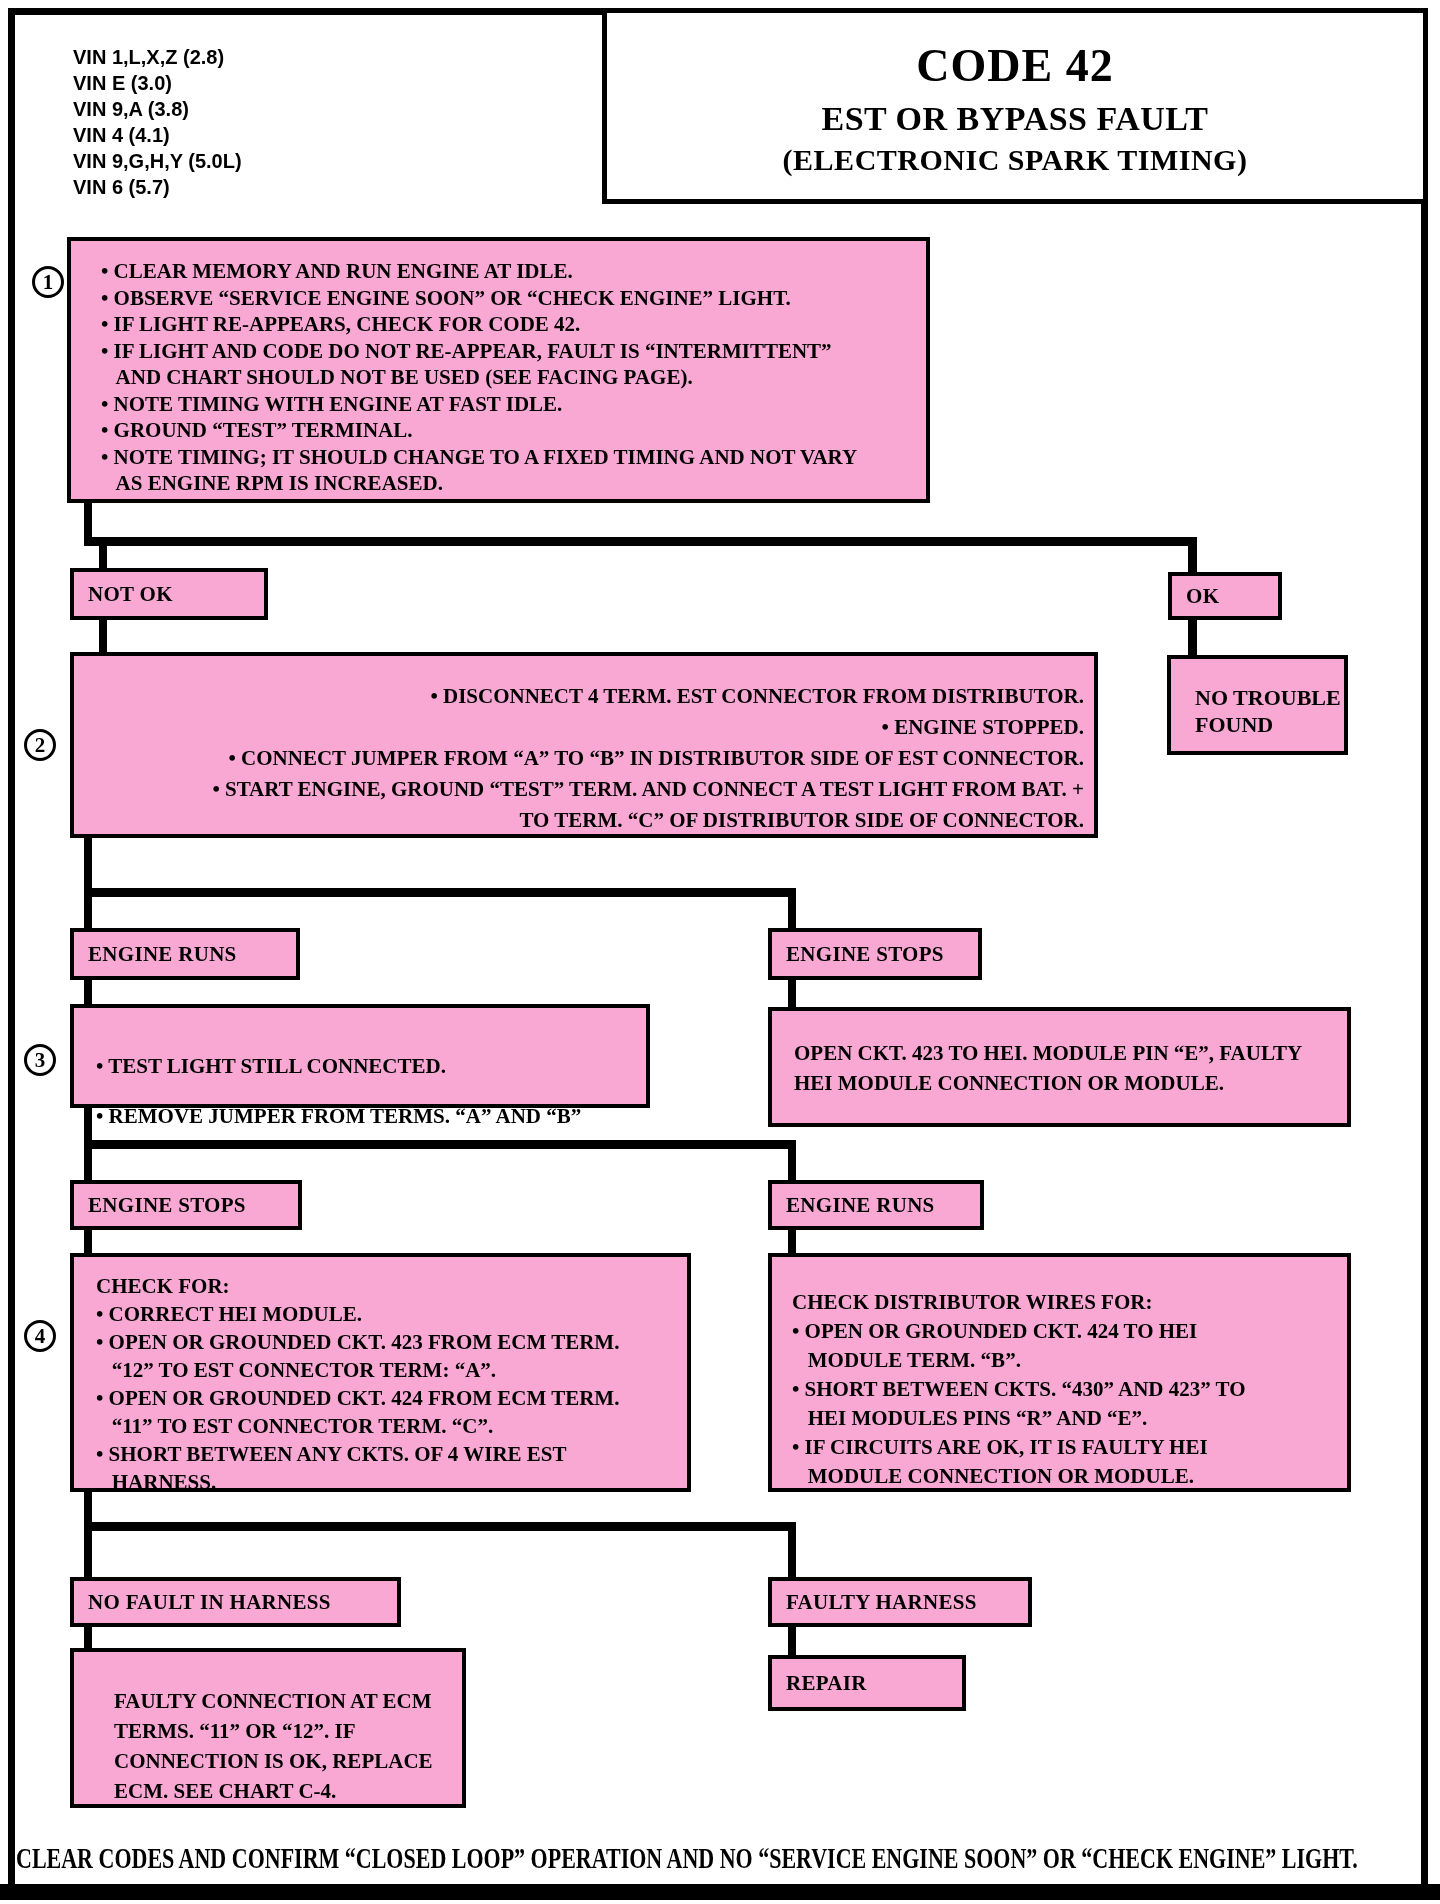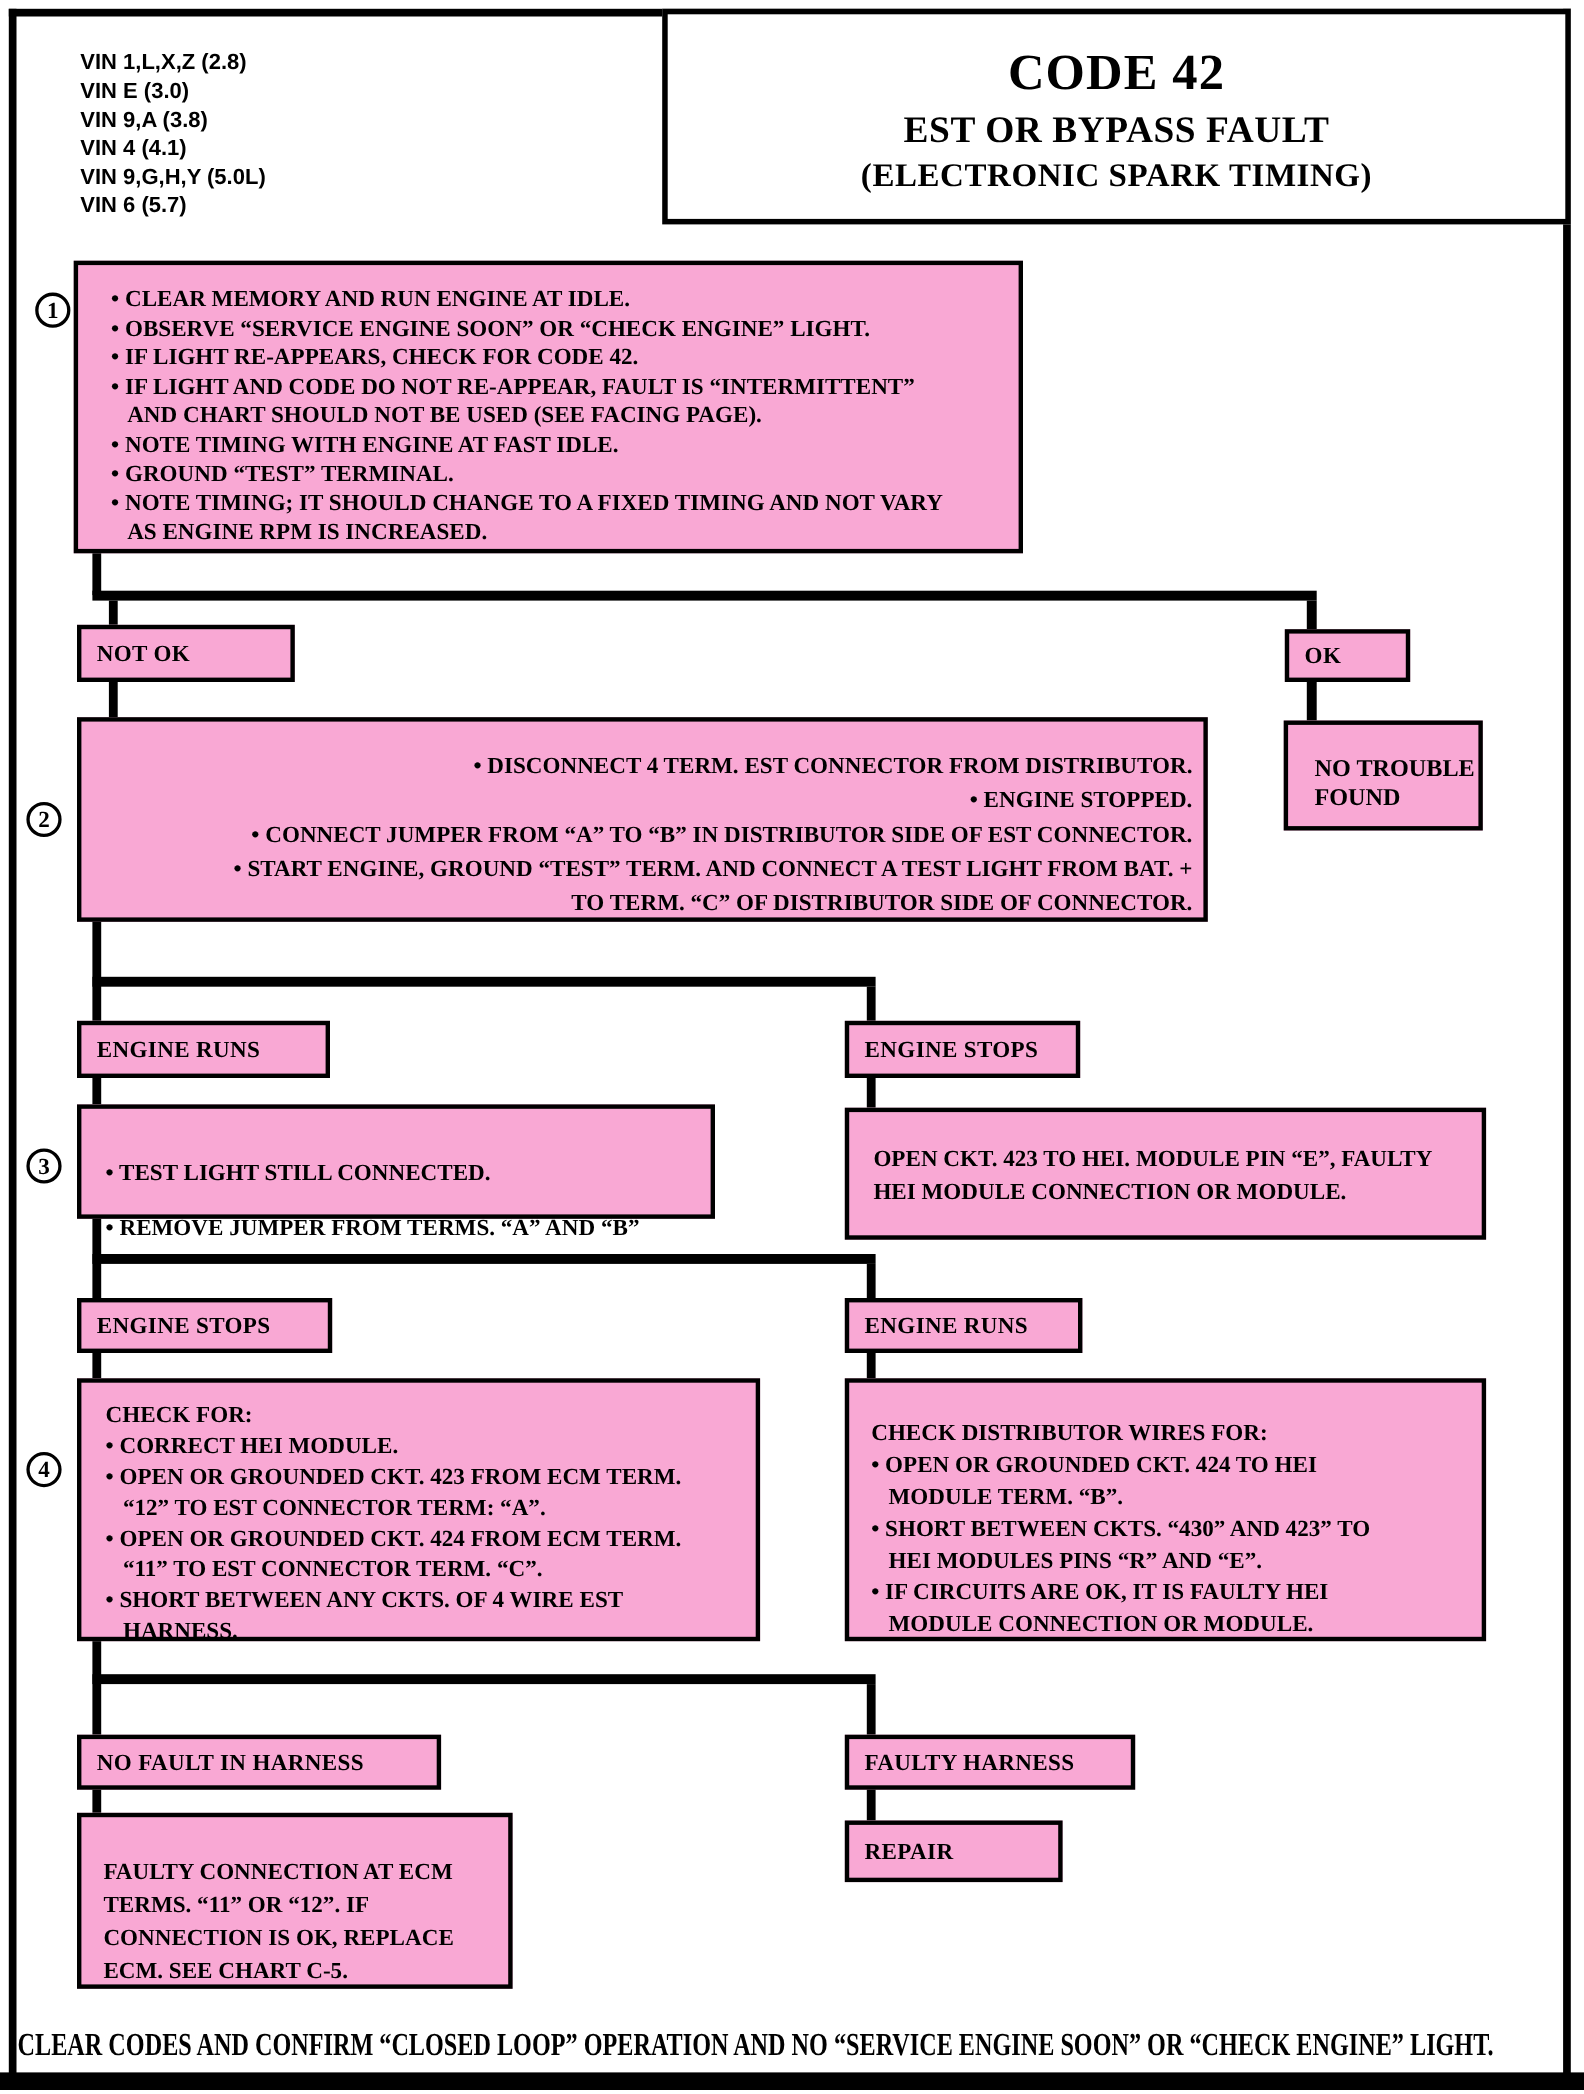--- a/index.html
+++ b/index.html
@@ -21,21 +21,21 @@
   .t-step3 .tline{line-height:30px;margin-top:20px;}
   .t-openckt{padding:27px 10px 0 22px;font-size:21px;}
   .t-openckt .tline{line-height:30px;}
   .t-check4{padding:15px 8px 0 22px;font-size:21px;}
   .t-check4 .tline{line-height:28px;}
   .t-checkdist{padding:31px 8px 0 20px;font-size:21px;}
   .t-checkdist .tline{line-height:29px;}
   .t-ntf{padding:25px 8px 0 24px;font-size:22px;}
   .t-ntf .tline{line-height:27px;}
   .t-fconn{padding:34px 8px 0 20px;font-size:21px;}
-  .t-fconn .tline{line-height:30px;}
+  .t-fconn .tline{line-height:30px;margin-left:20px;}
   .marker{
     position:absolute;width:32px;height:32px;border:3px solid #000;border-radius:50%;
     display:flex;align-items:center;justify-content:center;
     font-weight:bold;font-size:21px;box-sizing:border-box;background:#fff;
   }
   .vin{position:absolute;left:73px;top:44px;font-family:"Liberation Sans",sans-serif;
        font-weight:bold;font-size:20px;}
   .vin .tline{line-height:26px;}
   .title-box{
     position:absolute;left:602px;top:8px;right:12px;height:196px;
@@ -189,21 +189,21 @@
       <span>FAULTY HARNESS</span>
     </div>
 
   <div class="bar" style="left:84px;top:1627px;width:8px;height:21px;"></div>
   <div class="bar" style="left:788px;top:1627px;width:8px;height:28px;"></div>
 
   <div class="node t-fconn body-lines" style="left:70px;top:1648px;width:396px;height:160px;">
       <div class="tline">FAULTY CONNECTION AT ECM</div>
       <div class="tline">TERMS. “11” OR “12”. IF</div>
       <div class="tline">CONNECTION IS OK, REPLACE</div>
-      <div class="tline">ECM. SEE CHART C-5.</div>
+      <div class="tline">ECM. SEE CHART C-4.</div>
     </div>
   <div class="node label-box" style="left:768px;top:1655px;width:198px;height:56px;">
       <span>REPAIR</span>
     </div>
 
   <div class="footer-line">CLEAR CODES AND CONFIRM “CLOSED LOOP” OPERATION AND NO “SERVICE ENGINE SOON” OR “CHECK ENGINE” LIGHT.</div>
 
 </div>
 
 </body></html>

